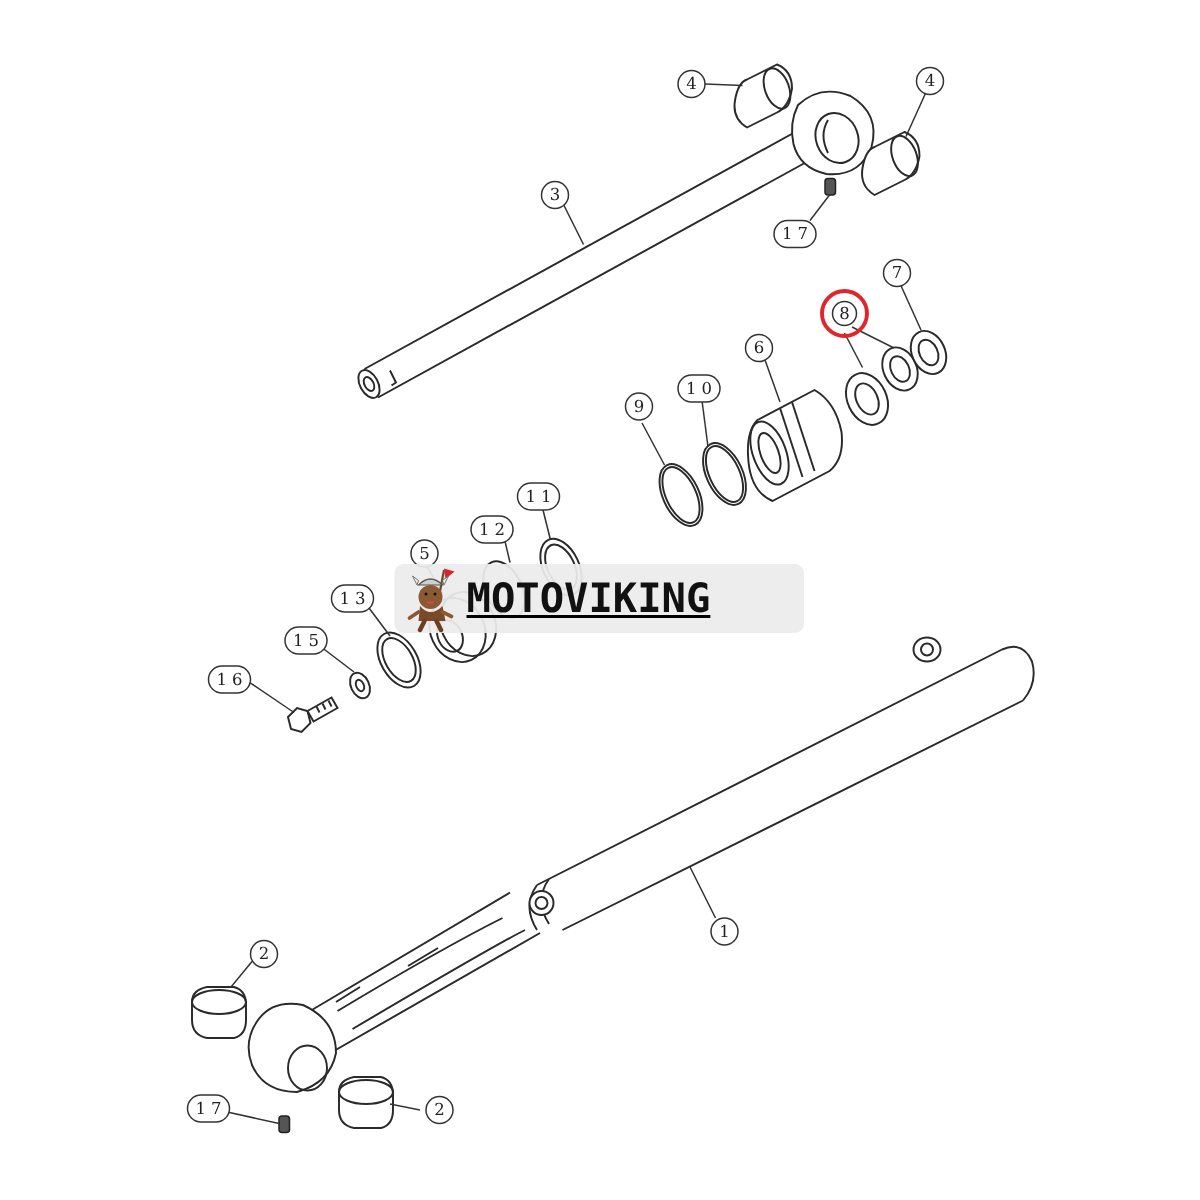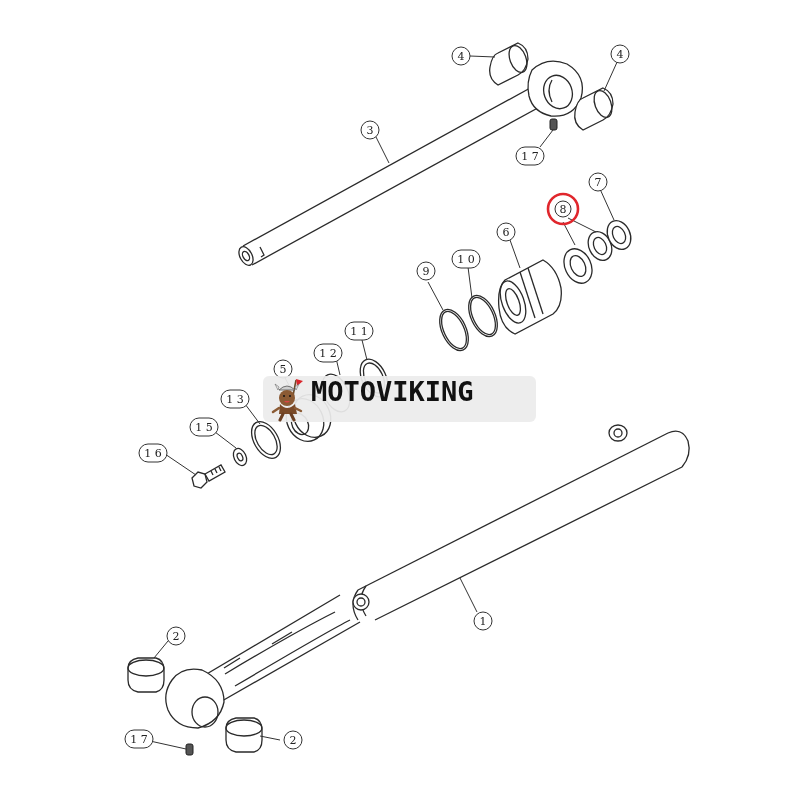--- a/index.html
+++ b/index.html
@@ -4,21 +4,21 @@
 <style>
   html, body { margin: 0; padding: 0; background: #ffffff; }
   body { width: 800px; height: 800px; overflow: hidden; position: relative; font-family: "DejaVu Serif", serif; }
   #diagram { position: absolute; left: 0; top: 0; width: 800px; height: 800px; }
   .ln { stroke: #2a2a2a; stroke-width: 1.3; fill: none; }
   .lnw { stroke: #2a2a2a; stroke-width: 1.3; fill: #ffffff; }
   .lead { stroke: #333; stroke-width: 1; fill: none; }
   .callout-shape { stroke: #333; stroke-width: 1; fill: #ffffff; }
   .callout-text { font-family: "DejaVu Serif", serif; font-size: 11px; fill: #222; text-anchor: middle; dominant-baseline: central; }
   .highlight { stroke: #e0262c; stroke-width: 2.6; fill: none; }
-  #watermark { position: absolute; left: 263px; top: 376px; width: 273px; height: 46px; background: rgba(236,236,236,0.93); border-radius: 6px; display: flex; align-items: flex-start; }
+  #watermark { position: absolute; left: 263px; top: 376px; width: 273px; height: 46px; background: rgba(236,236,236,0.93); border-radius: 6px; display: flex; align-items: center; text-decoration: underline; }
   #wm-logo { width: 40px; height: 46px; margin-left: 6px; }
   #wm-text { font-family: "DejaVu Sans Mono", monospace; font-weight: bold; font-size: 27px; color: #111; letter-spacing: 0px; margin-left: 2px; }
 </style>
 </head>
 <body>
 
 <svg id="diagram" viewBox="0 0 800 800" xmlns="http://www.w3.org/2000/svg">
 
   <g>
     <line class="ln" x1="243" y1="246" x2="532" y2="87"></line>

